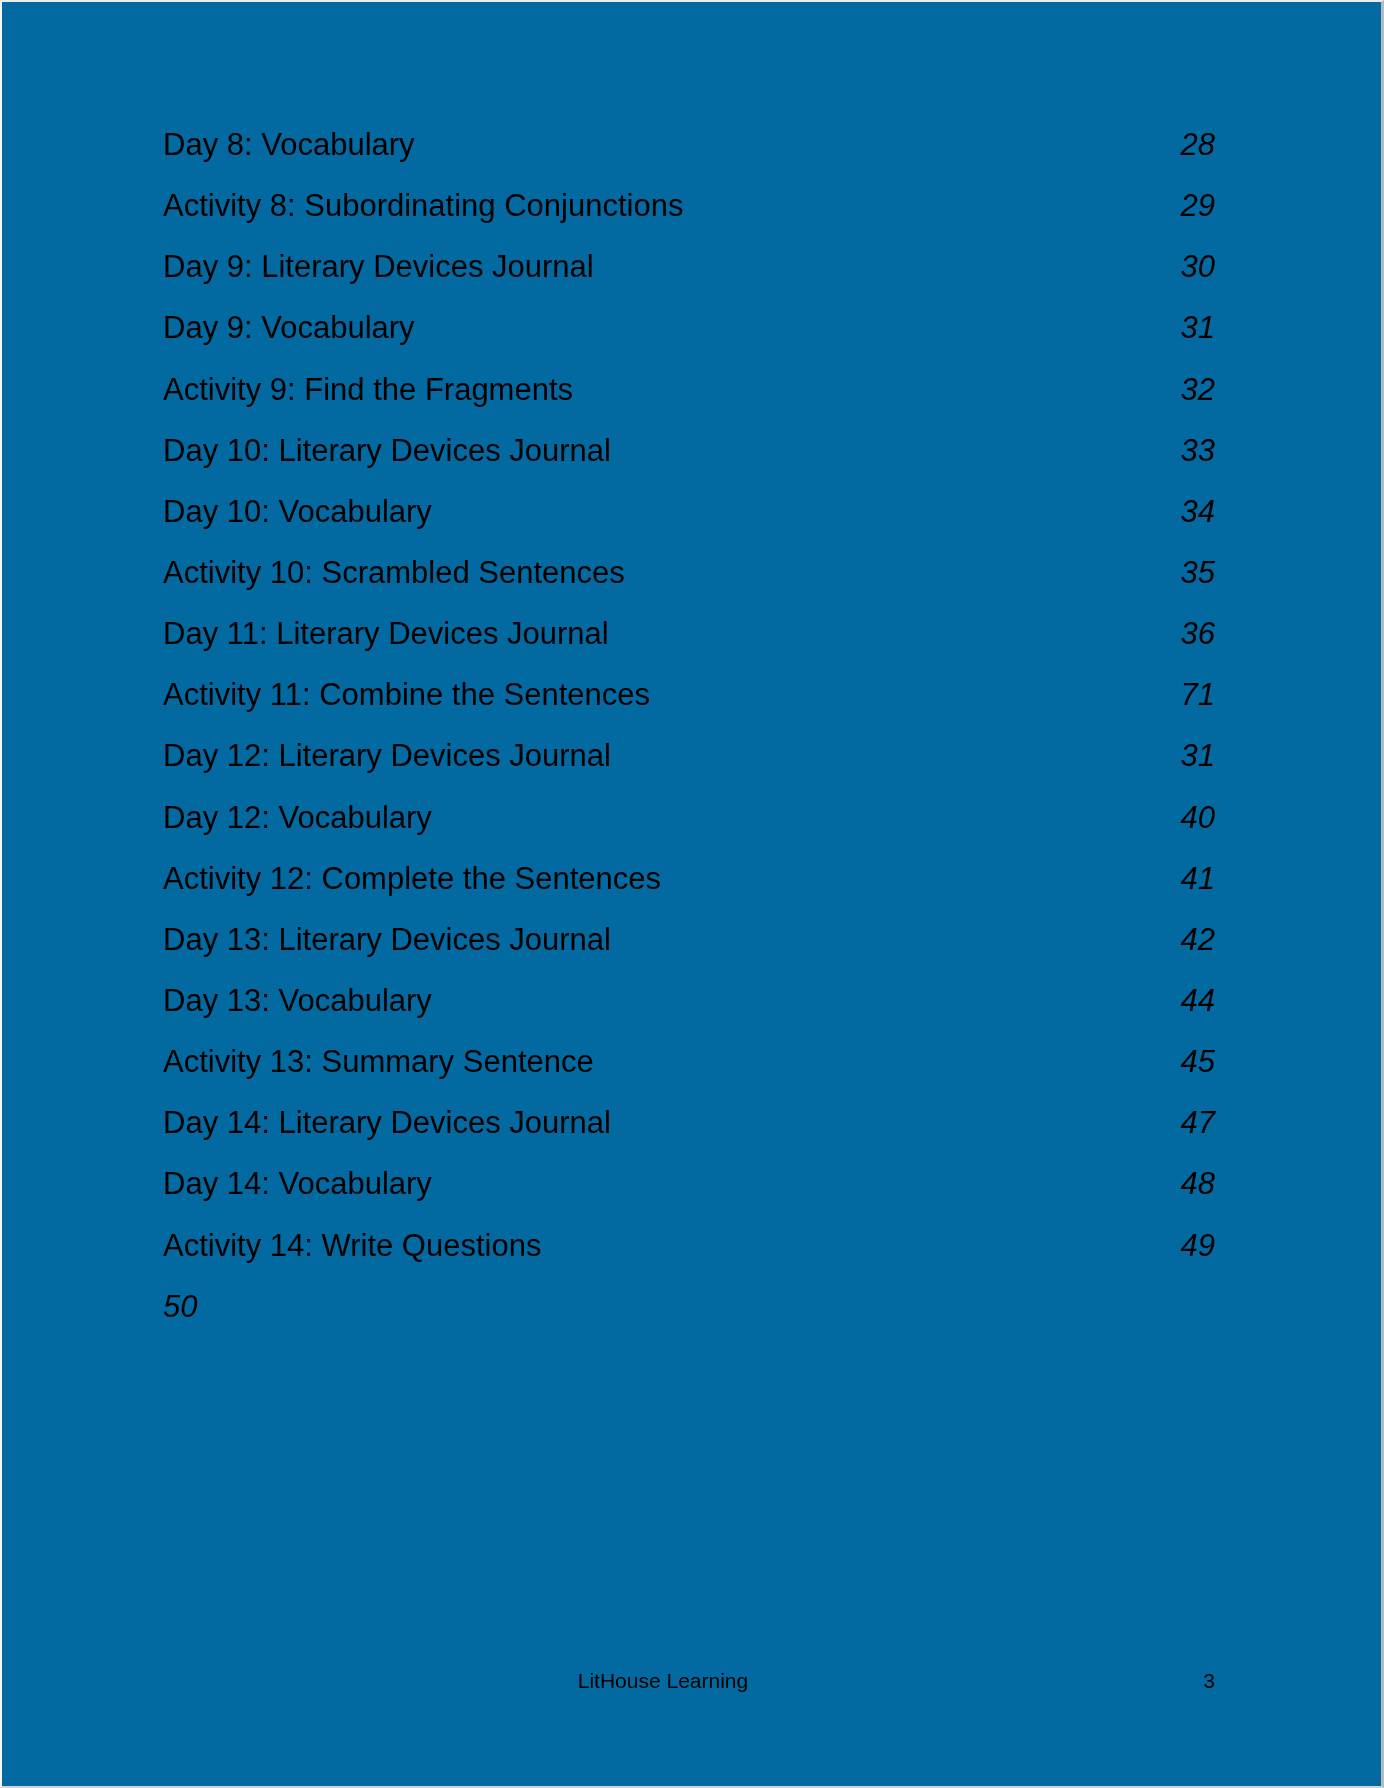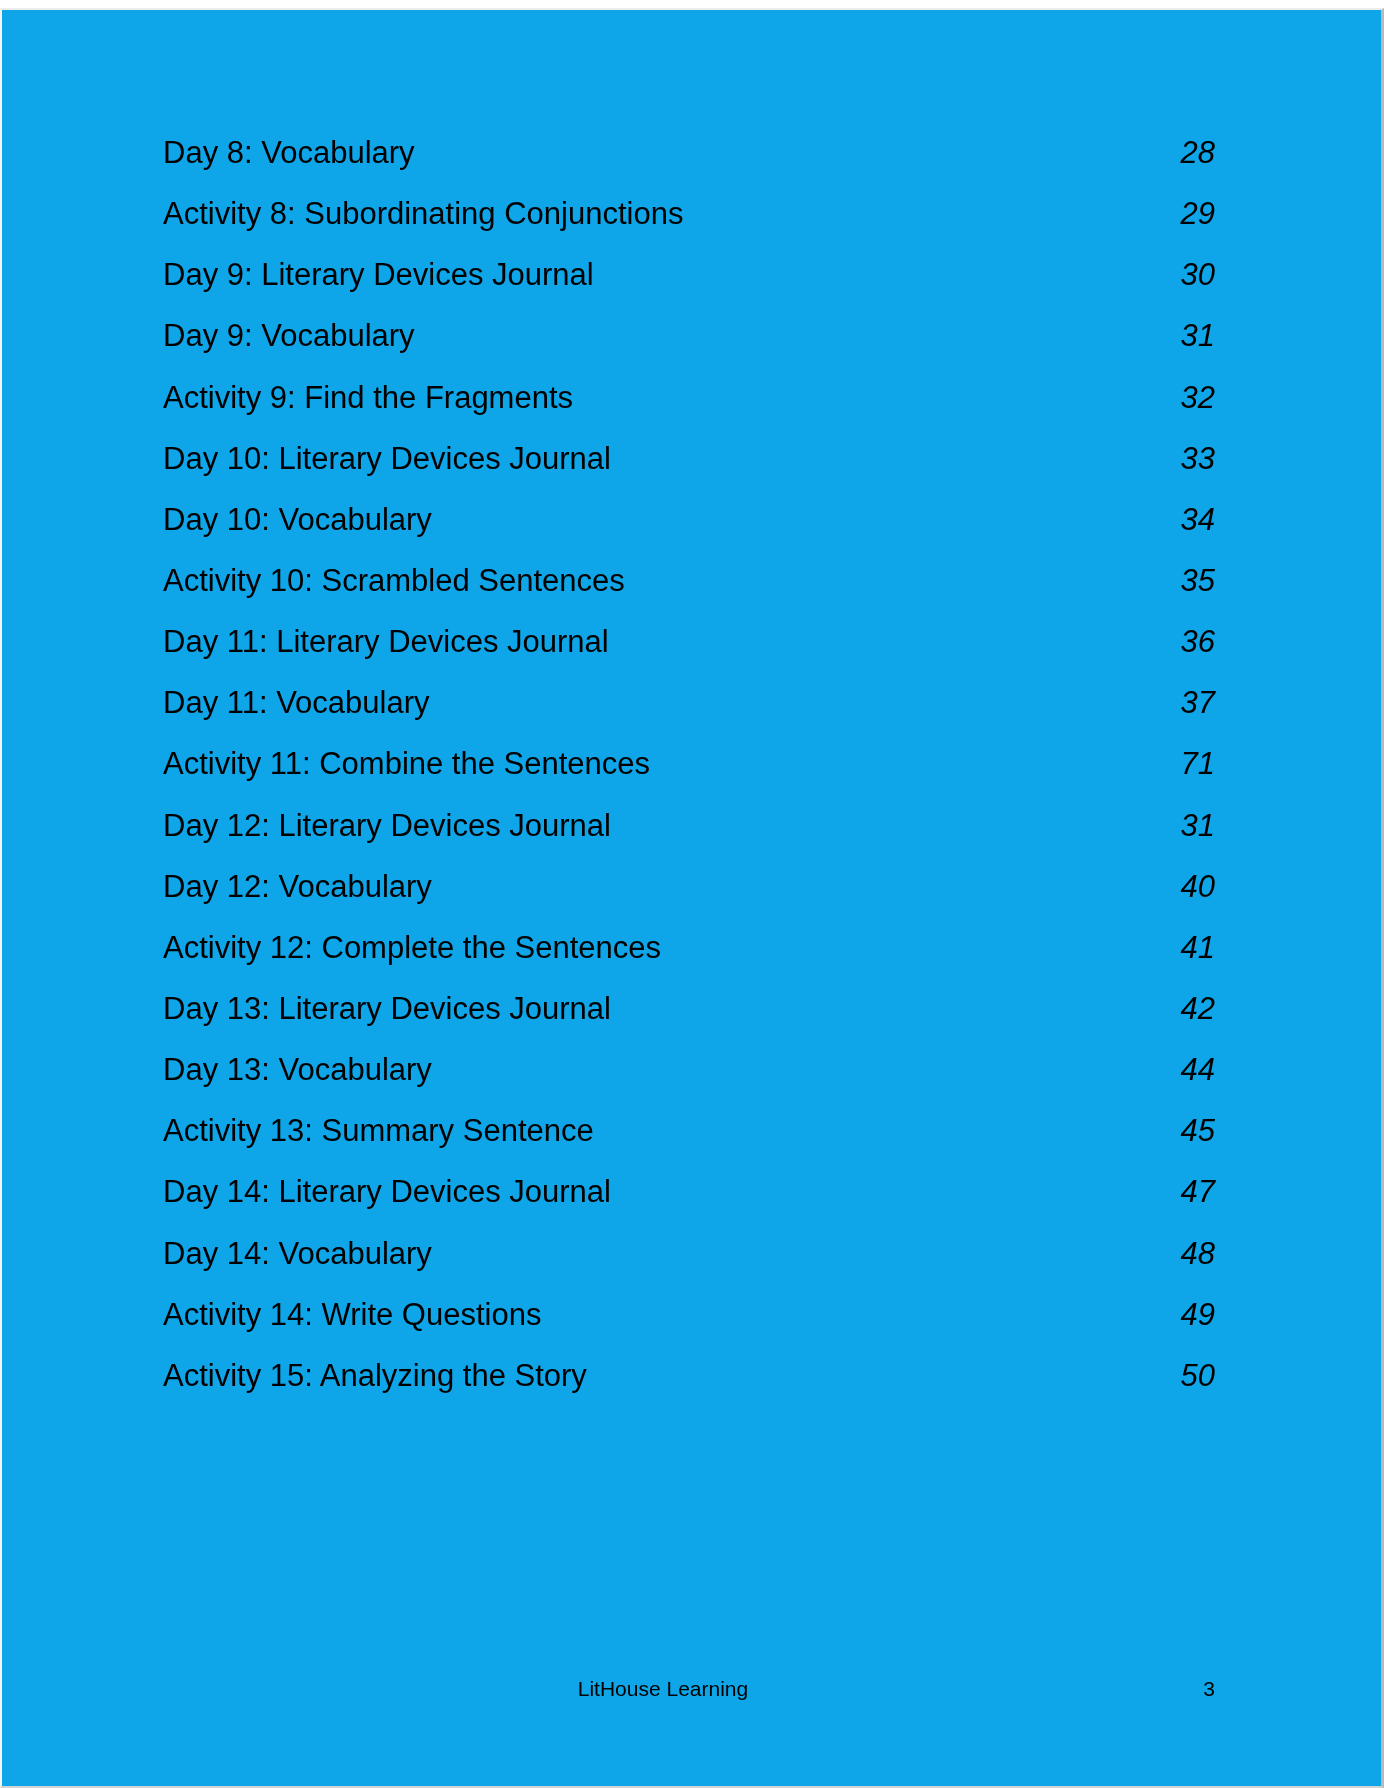--- a/index.html
+++ b/index.html
@@ -12,26 +12,25 @@
     height: 1788px;
     position: relative;
     font-family: "Liberation Sans", sans-serif;
     color: #000000;
     overflow: hidden;
   }
   .page {
     position: absolute;
     inset: 0;
     box-sizing: border-box;
-    background: #0ea5e9;
+    background: #0369a1;
     border-top: 2px solid #ececec;
     border-left: 2px solid #f5f5f5;
     border-right: 3px solid #b9b9b9;
     border-bottom: 2px solid #d2d2d2;
-    margin-top: 8px;
   }
   .toc {
     position: absolute;
     left: 161px;
     right: 166px;
     top: 112px;
   }
   .toc-row {
     height: 61.15px;
     display: flex;
@@ -110,24 +109,20 @@
     <div class="toc-row">
       <span class="toc-title">Activity 10: Scrambled Sentences</span>
       <span class="toc-page">35</span>
     </div>
 
     <div class="toc-row">
       <span class="toc-title">Day 11: Literary Devices Journal</span>
       <span class="toc-page">36</span>
     </div>
 
-    <div class="toc-row">
-      <span class="toc-title">Day 11: Vocabulary</span>
-      <span class="toc-page">37</span>
-    </div>
 
     <div class="toc-row">
       <span class="toc-title">Activity 11: Combine the Sentences</span>
       <span class="toc-page">71</span>
     </div>
 
     <div class="toc-row">
       <span class="toc-title">Day 12: Literary Devices Journal</span>
       <span class="toc-page">31</span>
     </div>
@@ -166,21 +161,20 @@
       <span class="toc-title">Day 14: Vocabulary</span>
       <span class="toc-page">48</span>
     </div>
 
     <div class="toc-row">
       <span class="toc-title">Activity 14: Write Questions</span>
       <span class="toc-page">49</span>
     </div>
 
     <div class="toc-row">
-      <span class="toc-title">Activity 15: Analyzing the Story</span>
       <span class="toc-page">50</span>
     </div>
   </div>
 
   <div class="footer">
     <span class="footer-brand">LitHouse Learning</span>
     <span class="footer-page">3</span>
   </div>
 
 </div>

